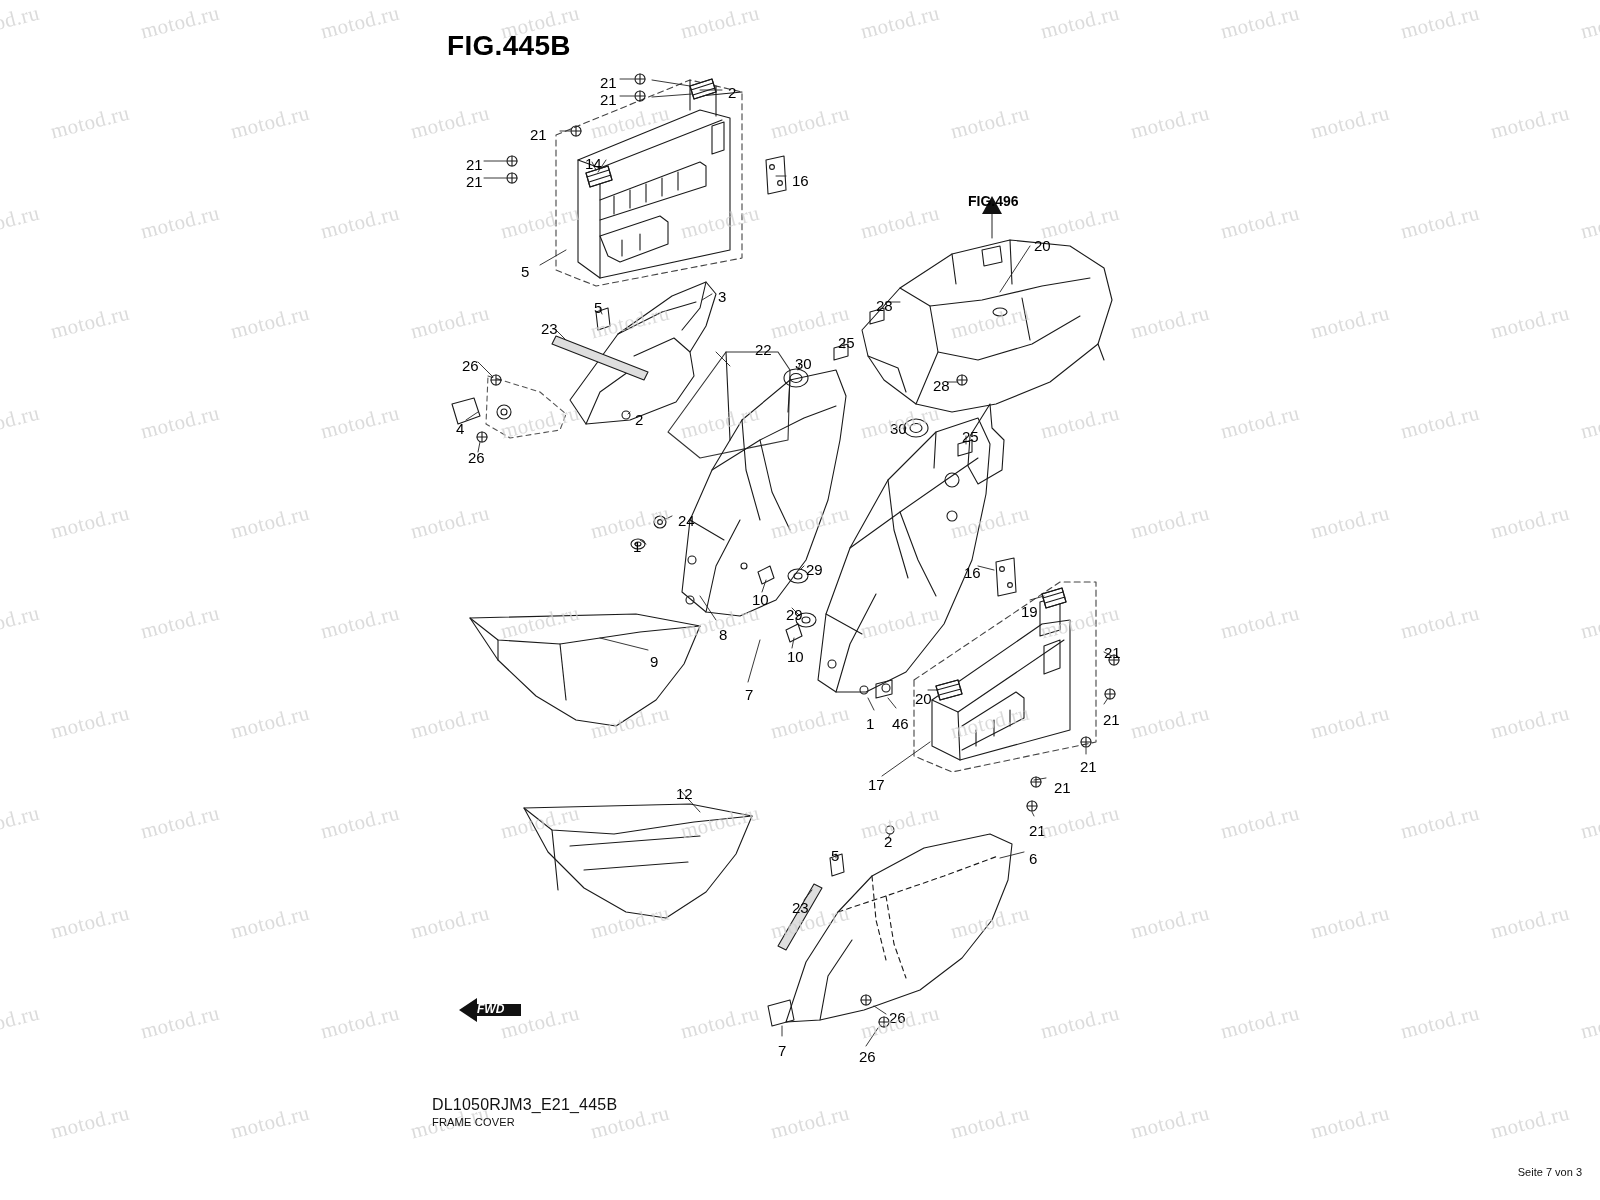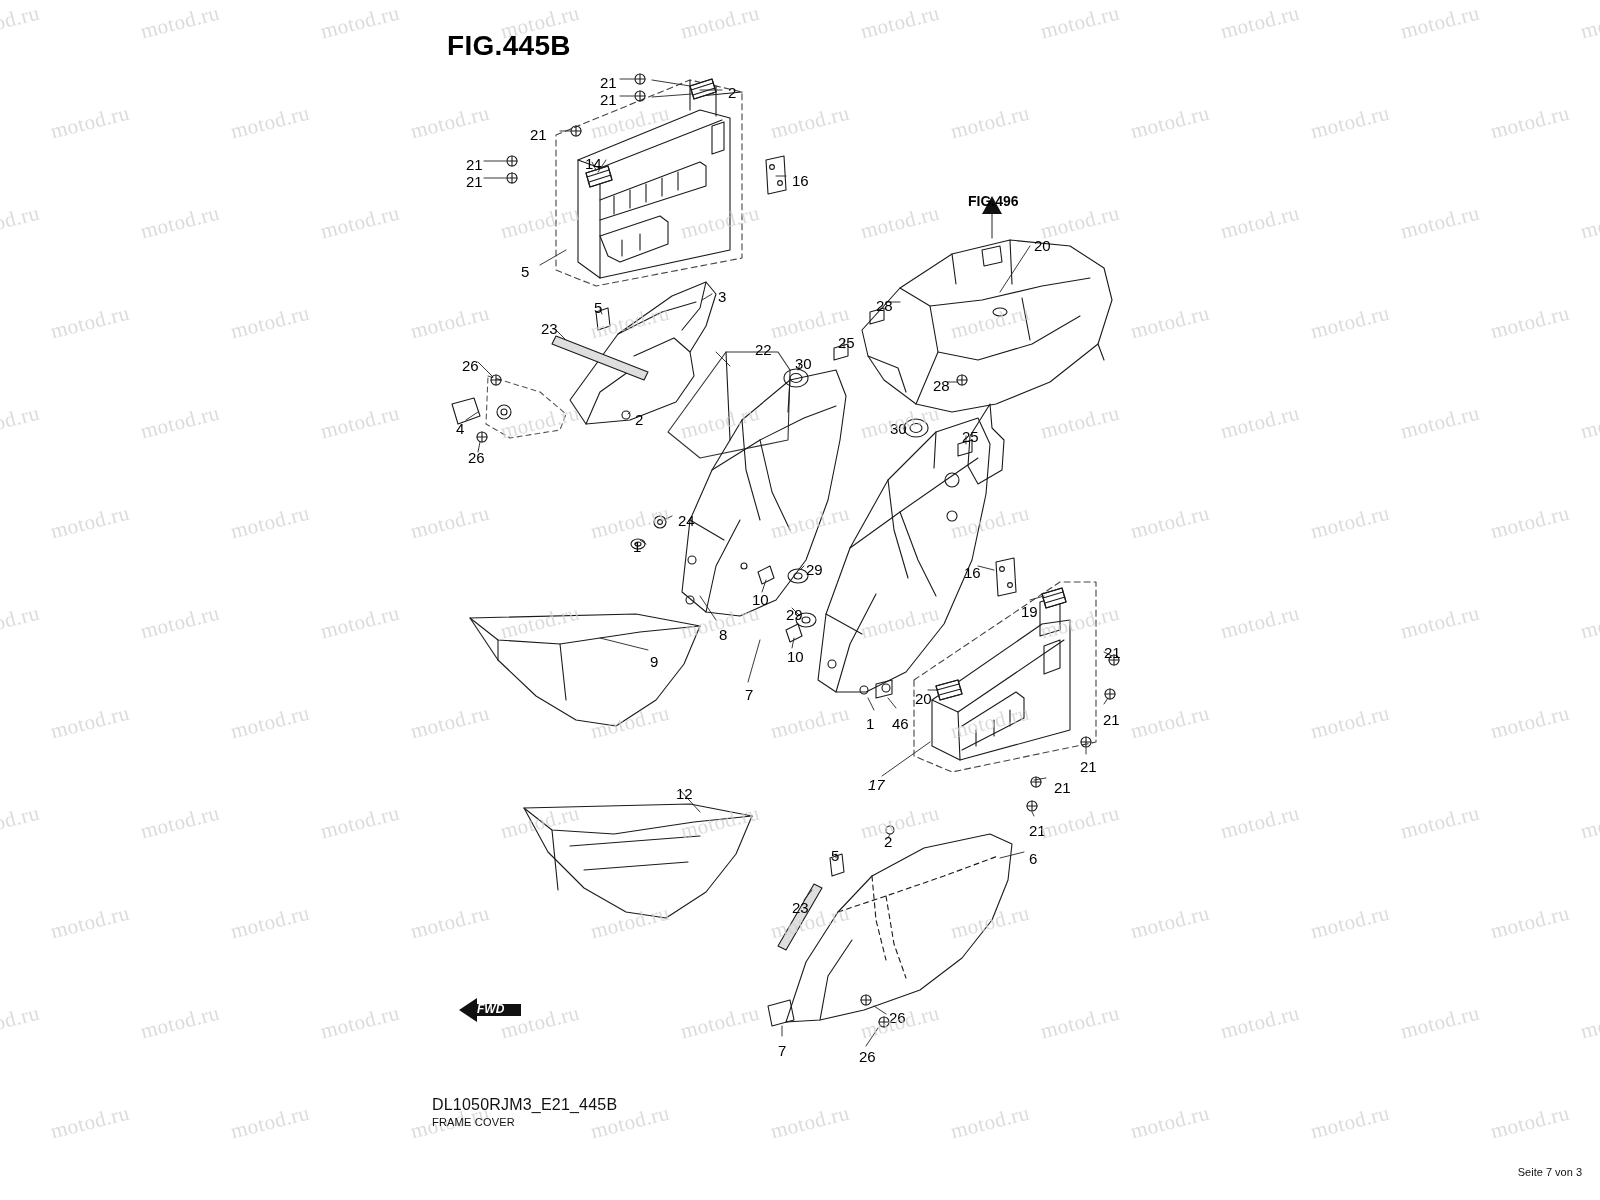--- a/index.html
+++ b/index.html
@@ -618,21 +618,21 @@
       <div class="lbl" style="left: 650px; top: 653px;">9</div>
       <div class="lbl" style="left: 787px; top: 648px;">10</div>
       <div class="lbl" style="left: 1104px; top: 644px;">21</div>
       <div class="lbl" style="left: 915px; top: 690px;">20</div>
       <div class="lbl" style="left: 1103px; top: 711px;">21</div>
       <div class="lbl" style="left: 745px; top: 686px;">7</div>
       <div class="lbl" style="left: 866px; top: 715px;">1</div>
       <div class="lbl" style="left: 892px; top: 715px;">46</div>
       <div class="lbl" style="left: 1080px; top: 758px;">21</div>
       <div class="lbl" style="left: 676px; top: 785px;">12</div>
-      <div class="lbl" style="left: 868px; top: 776px; font-style: italic;">17</div>
+      <div class="lbl" style="left: 868px; top: 776px;">17</div>
       <div class="lbl" style="left: 1054px; top: 779px;">21</div>
       <div class="lbl" style="left: 1029px; top: 822px;">21</div>
       <div class="lbl" style="left: 884px; top: 833px;">2</div>
       <div class="lbl" style="left: 1029px; top: 850px;">6</div>
       <div class="lbl" style="left: 831px; top: 847px;">5</div>
       <div class="lbl" style="left: 792px; top: 899px;">23</div>
       <div class="lbl" style="left: 889px; top: 1009px;">26</div>
       <div class="lbl" style="left: 778px; top: 1042px;">7</div>
       <div class="lbl" style="left: 859px; top: 1048px;">26</div>
     </div>

